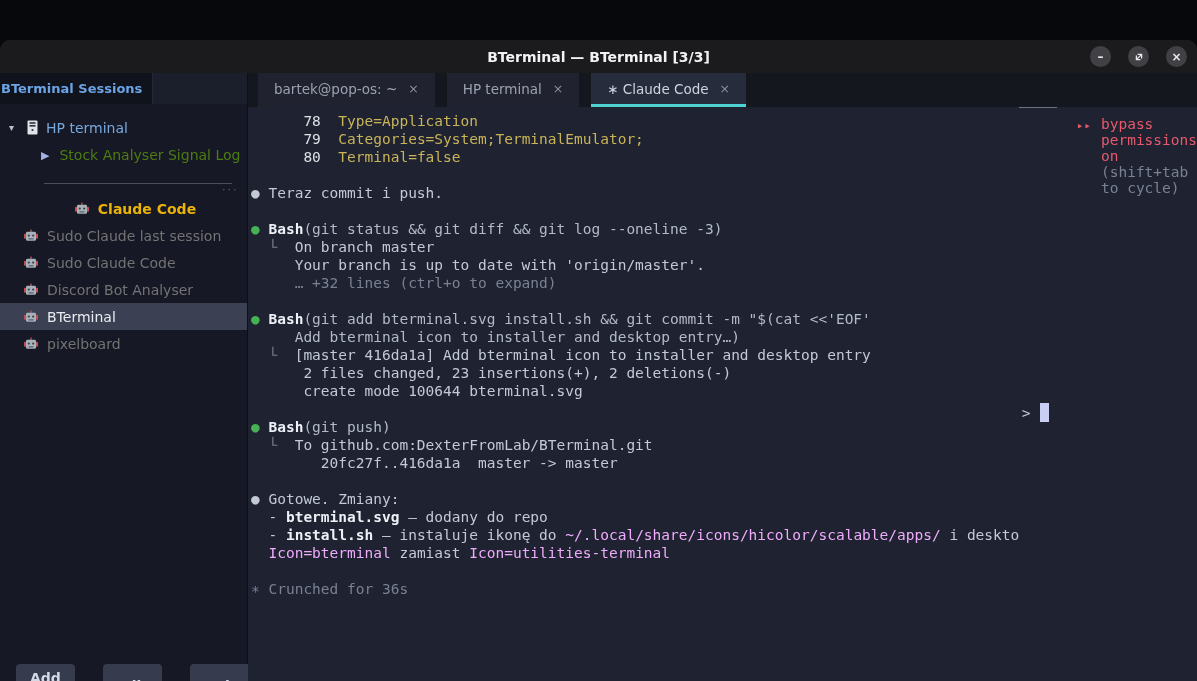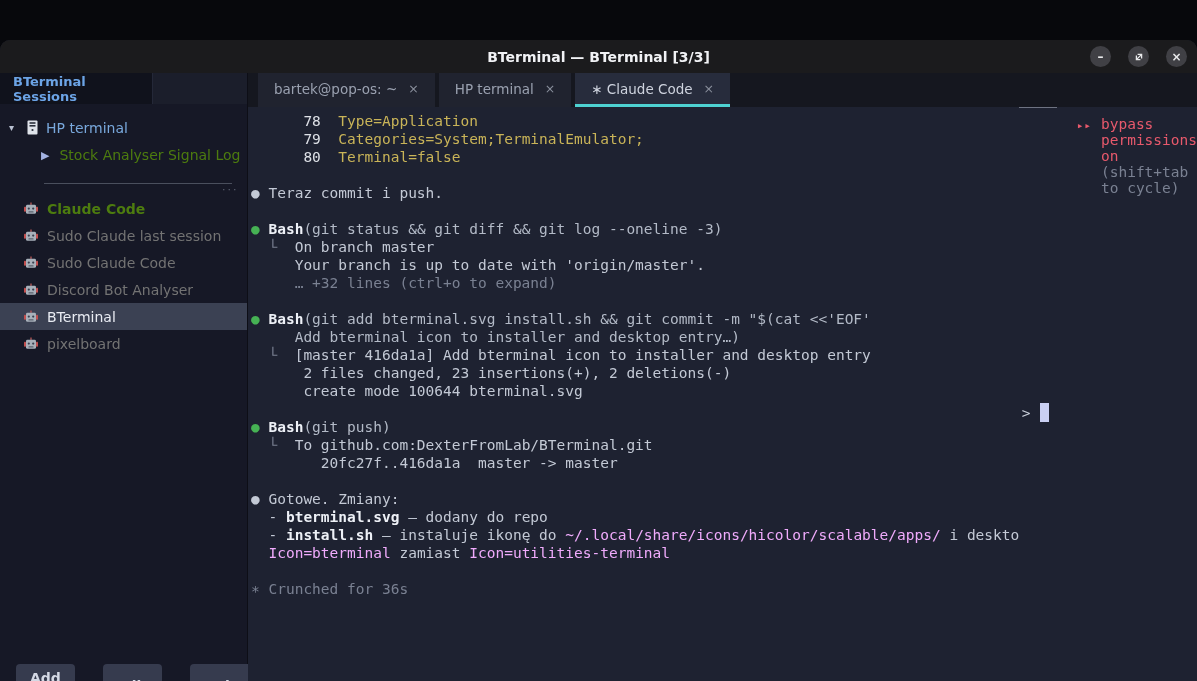--- a/index.html
+++ b/index.html
@@ -21,47 +21,47 @@
     width:21px; height:21px; border-radius:50%; background:#404045;
     color:#e9eaec; display:flex; align-items:center; justify-content:center;
     font-size:12px; font-weight:bold; cursor:default; line-height:1;
   }
   .win-btn svg { display:block; }
   
   .main { flex:1; display:flex; min-height:0; }
   
   .sidebar { width:248px; flex:0 0 248px; background:#161826; display:flex; flex-direction:column; border-right:1px solid #0d0e16; }
   .sb-headrow { height:31px; display:flex; flex:0 0 31px; }
-  .sb-headcell { width:153px; background:#10121c; border-right:1px solid #242838; display:flex; align-items:center; padding-left:13px; }
+  .sb-headcell { width:153px; background:#10121c; border-right:1px solid #242838; display:flex; align-items:center; padding-left:1px; }
   .sb-headcell span { color:#6ca4e6; font-weight:bold; font-size:13px; }
   .sb-headrest { flex:1; background:#1b1e2b; }
   .sb-tree { padding-top:10px; }
   .tree-row { height:27px; display:flex; align-items:center; gap:8px; padding-left:9px; font-size:14px; }
   .caret { color:#b9c0d1; font-size:10px; width:10px; }
   .tree-row .label-blue { color:#79a8dc; }
   .tree-sub { height:28px; display:flex; align-items:center; gap:10px; padding-left:41px; font-size:14px; }
   .play { color:#a3b2e2; font-size:11px; }
   .label-green { color:#4d7c0f; }
   .sb-divider-wrap { position:relative; height:18px; margin-top:6px; }
   .sb-divider { position:absolute; left:44px; top:8px; width:188px; height:1px; background:#4a4f5d; }
   .sb-divider-dots { position:absolute; left:222px; top:8px; color:#5c6272; font-size:11px; letter-spacing:2px; }
   .sb-sessions { margin-top:2px; }
   .session-row { height:27px; display:flex; align-items:center; gap:9px; padding-left:24px; font-size:14px; color:#737373; }
   .session-row.selected { background:#3b4153; color:#e9ecf3; }
-  .session-row.purple { color:#4d7c0f; font-weight:bold; }
+  .session-row.purple { color:#eab308; font-weight:bold;justify-content:center; }
   .session-row .bot { display:flex; align-items:center; }
   .sb-spacer { flex:1; }
   .sb-buttons { display:flex; gap:28px; padding:0 0 10px 16px; }
   .sb-btn {
     background:#363b4e; color:#d3d8e4; border:none; border-radius:4px;
     font-family:inherit; font-size:14px; font-weight:bold; padding:6px 14px; cursor:default;
   }
   
   .rightcol { flex:1; display:flex; flex-direction:column; min-width:0; }
-  .tabbar { height:34px; flex:0 0 34px; background:#15171f; display:flex; align-items:stretch; gap:4px; padding-left:10px; }
+  .tabbar { height:34px; flex:0 0 34px; background:#15171f; display:flex; align-items:stretch; gap:12px; padding-left:10px; }
   .tab {
     display:flex; align-items:center; gap:11px; padding:0 16px;
     background:#20232f; color:#9aa1b0; font-size:13.5px;
     border-bottom:3px solid transparent; cursor:default; white-space:nowrap;
   }
   .tab.active { background:#272c3c; color:#ced3de; border-bottom-color:#4ed2d2; }
   .tab-close { color:#8a909d; font-size:12.5px; }
   
   .terminal { flex:1; display:flex; flex-direction:row; background:#1e2231; min-height:0; font-family:"DejaVu Sans Mono","Liberation Mono",monospace; }
   .term-screen { flex:1; padding:5px 0 0 3px; overflow:hidden; font-size:14.5px; line-height:18px; }

